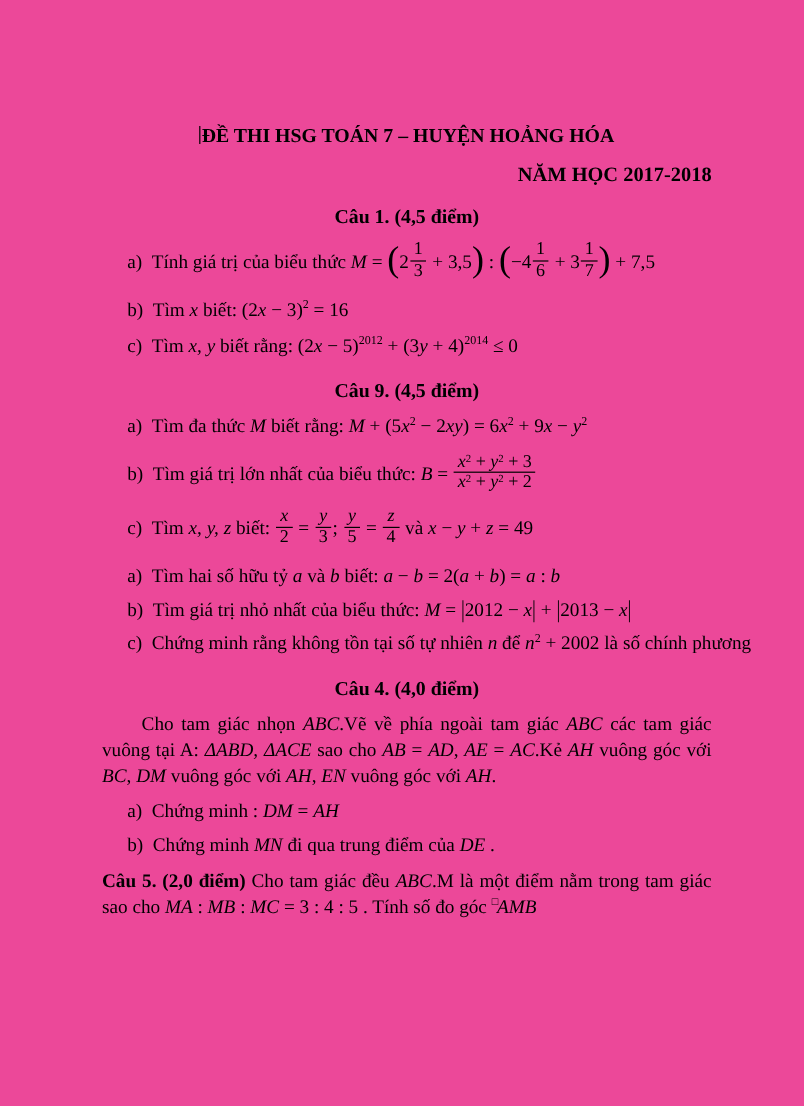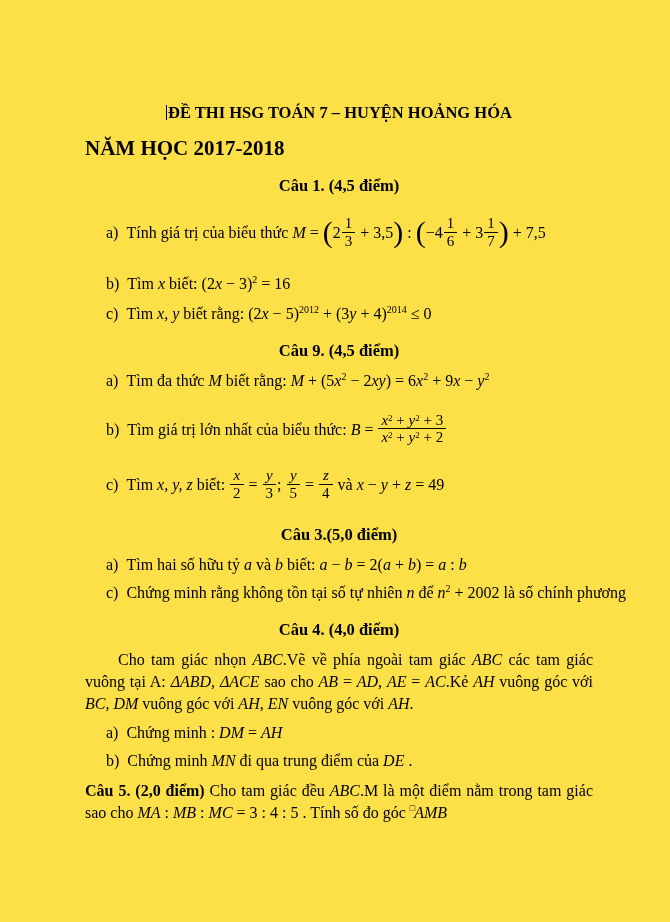--- a/index.html
+++ b/index.html
@@ -1,27 +1,27 @@
 <!DOCTYPE html>
 <html><head>
 <meta charset="utf-8">
 <style>
   html,body{margin:0;padding:0;background:#ffffff;}
   .page{
-    width:670px;height:922px;background:#fde047;color:#000;
+    width:670px;height:922px;background:#ec4899;color:#000;
     font-family:"Liberation Serif","DejaVu Serif",serif;
     font-size:16px;position:relative;overflow:hidden;
   }
   .content{position:absolute;left:85px;top:102px;width:508px;}
   .title{text-align:center;font-weight:bold;font-size:16.5px;line-height:21px;}
-  .subtitle{text-align:left;font-weight:bold;font-size:21px;margin-top:13px;}
+  .subtitle{text-align:right;font-weight:bold;font-size:17px;margin-top:13px;}
   .caret{display:inline-block;width:1px;height:15px;background:#000;vertical-align:-2px;margin-right:1px;}
   .heading{font-weight:bold;margin:15px 0 9px 0;font-size:16.5px;text-align:center;}
   .item{margin:7px 0;padding-left:21px;white-space:nowrap;line-height:21px;}
-  .item.tall{margin:21px 0;}
+  .item.tall{margin:11px 0;}
   .para{margin:9px 0 7px 0;text-align:justify;line-height:22px;}
   .para.indent{text-indent:33px;}
   
   .tx{font-style:normal;}
   .mi{font-style:italic;}
   .bd{font-weight:bold;margin-top:26px;}
   .sup{font-size:10px;position:relative;top:-6px;}
   .frac{display:inline-block;vertical-align:middle;text-align:center;font-size:15px;line-height:1.12;padding:0 1px;position:relative;top:-2px;}
   .frac .num{display:block;border-bottom:1px solid #000;padding:0 3px;}
   .frac .den{display:block;padding:0 3px;}
@@ -47,22 +47,22 @@
     </section>
 
     <section>
       <div class="heading">Câu 9. (4,5 điểm)</div>
       <div class="item"><span class="tx">a)&nbsp;&nbsp;Tìm đa thức </span><span class="mi">M</span><span class="tx"> biết rằng: </span><span class="mi">M</span><span class="tx"> + (5</span><span class="mi">x</span><span class="sup">2</span><span class="tx"> − 2</span><span class="mi">xy</span><span class="tx">) = 6</span><span class="mi">x</span><span class="sup">2</span><span class="tx"> + 9</span><span class="mi">x</span><span class="tx"> − </span><span class="mi">y</span><span class="sup">2</span></div>
       <div class="item tall"><span class="tx">b)&nbsp;&nbsp;Tìm giá trị lớn nhất của biểu thức: </span><span class="mi">B</span><span class="tx"> = </span><span class="frac"><span class="num"><span class="mi">x</span><span class="sup">2</span><span class="tx"> + </span><span class="mi">y</span><span class="sup">2</span><span class="tx"> + 3</span></span><span class="den"><span class="mi">x</span><span class="sup">2</span><span class="tx"> + </span><span class="mi">y</span><span class="sup">2</span><span class="tx"> + 2</span></span></span></div>
       <div class="item tall"><span class="tx">c)&nbsp;&nbsp;Tìm </span><span class="mi">x, y, z</span><span class="tx"> biết: </span><span class="frac"><span class="num"><span class="mi">x</span></span><span class="den"><span class="tx">2</span></span></span><span class="tx"> = </span><span class="frac"><span class="num"><span class="mi">y</span></span><span class="den"><span class="tx">3</span></span></span><span class="tx">; </span><span class="frac"><span class="num"><span class="mi">y</span></span><span class="den"><span class="tx">5</span></span></span><span class="tx"> = </span><span class="frac"><span class="num"><span class="mi">z</span></span><span class="den"><span class="tx">4</span></span></span><span class="tx"> và </span><span class="mi">x</span><span class="tx"> − </span><span class="mi">y</span><span class="tx"> + </span><span class="mi">z</span><span class="tx"> = 49</span></div>
     </section>
 
     <section>
-      <div class="heading">Câu 3.(5,0 điểm)</div>
       <div class="item"><span class="tx">a)&nbsp;&nbsp;Tìm hai số hữu tỷ </span><span class="mi">a</span><span class="tx"> và </span><span class="mi">b</span><span class="tx"> biết: </span><span class="mi">a</span><span class="tx"> − </span><span class="mi">b</span><span class="tx"> = 2(</span><span class="mi">a</span><span class="tx"> + </span><span class="mi">b</span><span class="tx">) = </span><span class="mi">a</span><span class="tx"> : </span><span class="mi">b</span></div>
+      <div class="item"><span class="tx">b)&nbsp;&nbsp;Tìm giá trị nhỏ nhất của biểu thức: </span><span class="mi">M</span><span class="tx"> = </span><span class="abs">|</span><span class="tx">2012 − </span><span class="mi">x</span><span class="abs">|</span><span class="tx"> + </span><span class="abs">|</span><span class="tx">2013 − </span><span class="mi">x</span><span class="abs">|</span></div>
       <div class="item"><span class="tx">c)&nbsp;&nbsp;Chứng minh rằng không tồn tại số tự nhiên </span><span class="mi">n</span><span class="tx"> để </span><span class="mi">n</span><span class="sup">2</span><span class="tx"> + 2002 là số chính phương</span></div>
     </section>
 
     <section>
       <div class="heading">Câu 4. (4,0 điểm)</div>
       <div class="para indent"><span class="tx">Cho tam giác nhọn </span><span class="mi">ABC</span><span class="tx">.Vẽ về phía ngoài tam giác </span><span class="mi">ABC</span><span class="tx"> các tam giác vuông tại A: </span><span class="mi">ΔABD, ΔACE</span><span class="tx"> sao cho </span><span class="mi">AB</span><span class="tx"> = </span><span class="mi">AD</span><span class="tx">, </span><span class="mi">AE</span><span class="tx"> = </span><span class="mi">AC</span><span class="tx">.Kẻ </span><span class="mi">AH</span><span class="tx"> vuông góc với </span><span class="mi">BC</span><span class="tx">, </span><span class="mi">DM</span><span class="tx"> vuông góc với </span><span class="mi">AH</span><span class="tx">, </span><span class="mi">EN</span><span class="tx"> vuông góc với </span><span class="mi">AH</span><span class="tx">.</span></div>
       <div class="item"><span class="tx">a)&nbsp;&nbsp;Chứng minh : </span><span class="mi">DM</span><span class="tx"> = </span><span class="mi">AH</span></div>
       <div class="item"><span class="tx">b)&nbsp;&nbsp;Chứng minh </span><span class="mi">MN</span><span class="tx"> đi qua trung điểm của </span><span class="mi">DE</span><span class="tx"> .</span></div>
     </section>
 

